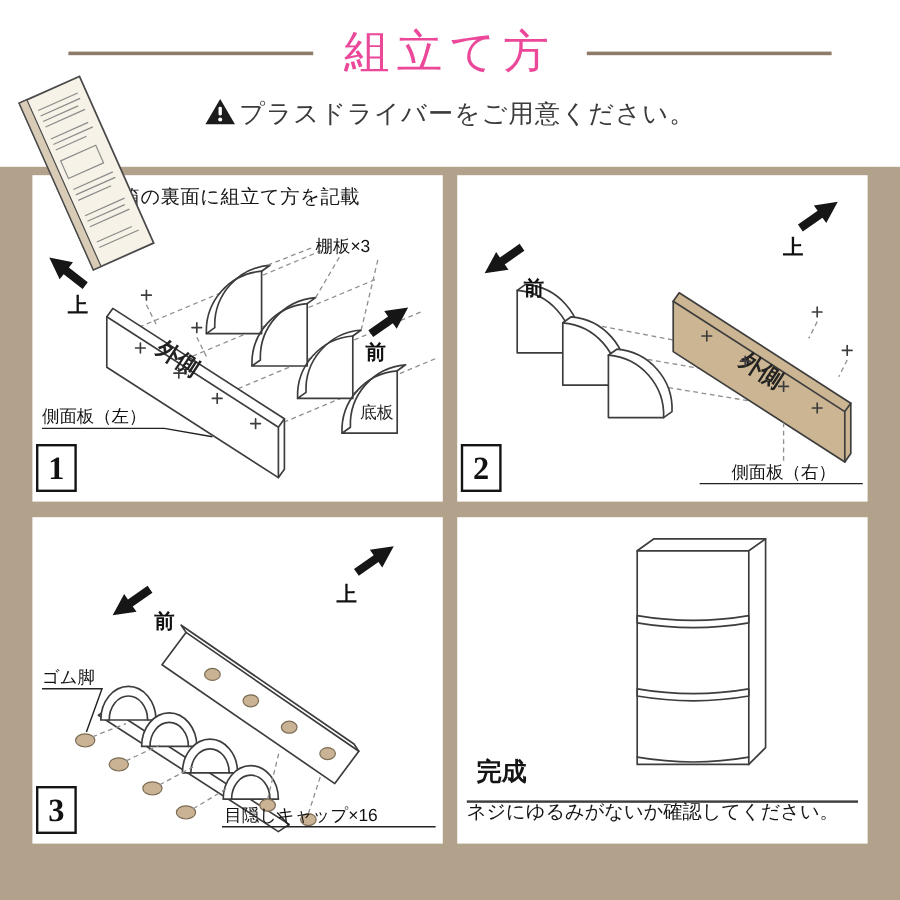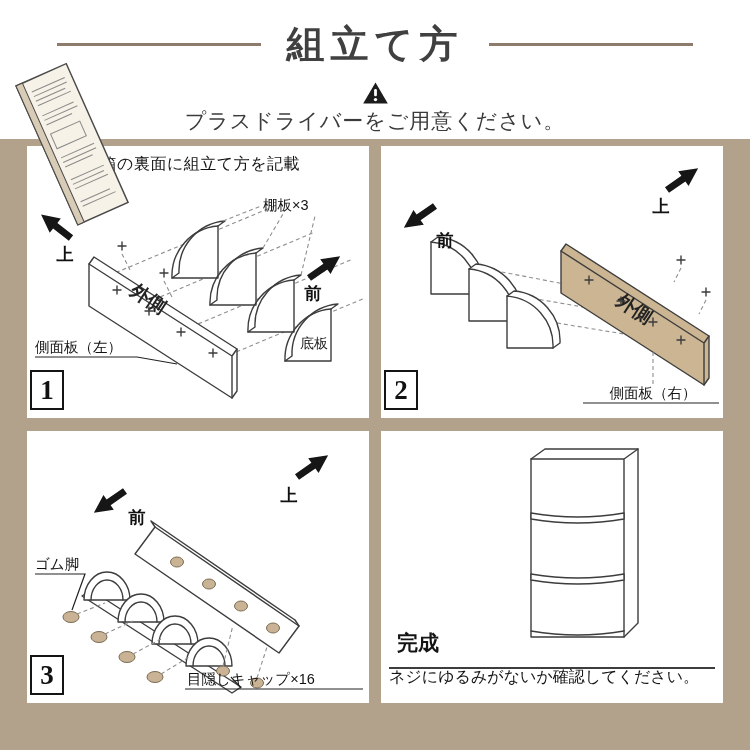--- a/index.html
+++ b/index.html
@@ -6,24 +6,24 @@
   .page{
     position:relative;width:750px;height:750px;overflow:hidden;
     background:#b2a28c;
     font-family:"Liberation Sans","DejaVu Sans",sans-serif;
   }
   
   .top{position:absolute;top:0;left:0;width:750px;height:139px;background:#ffffff;}
   .title-row{display:flex;align-items:center;gap:26px;padding:0 57px;margin-top:24px;}
   .rule{flex:1;height:3px;background:#8d7c6a;}
   .title{
-    margin:0;font-size:38px;font-weight:bold;color:#404040;
+    margin:0;font-size:38px;font-weight:normal;color:#ec4899;
     letter-spacing:6px;line-height:1.1;white-space:nowrap;
   }
-  .warning-row{display:flex;align-items:center;justify-content:center;gap:2px;margin-top:15px;flex-direction:column;}
+  .warning-row{display:flex;justify-content:center;gap:2px;margin-top:15px;}
   .warn-text{font-size:21px;color:#3b3b3b;font-weight:500;letter-spacing:1px;}
   
   .box-art{position:absolute;top:48px;left:0;z-index:6;}
   
   .grid{
     position:absolute;top:146px;left:27px;
     display:grid;grid-template-columns:342px 342px;grid-template-rows:272px 272px;
     gap:13px 12px;
   }
   .panel{position:relative;background:#ffffff;overflow:hidden;}

